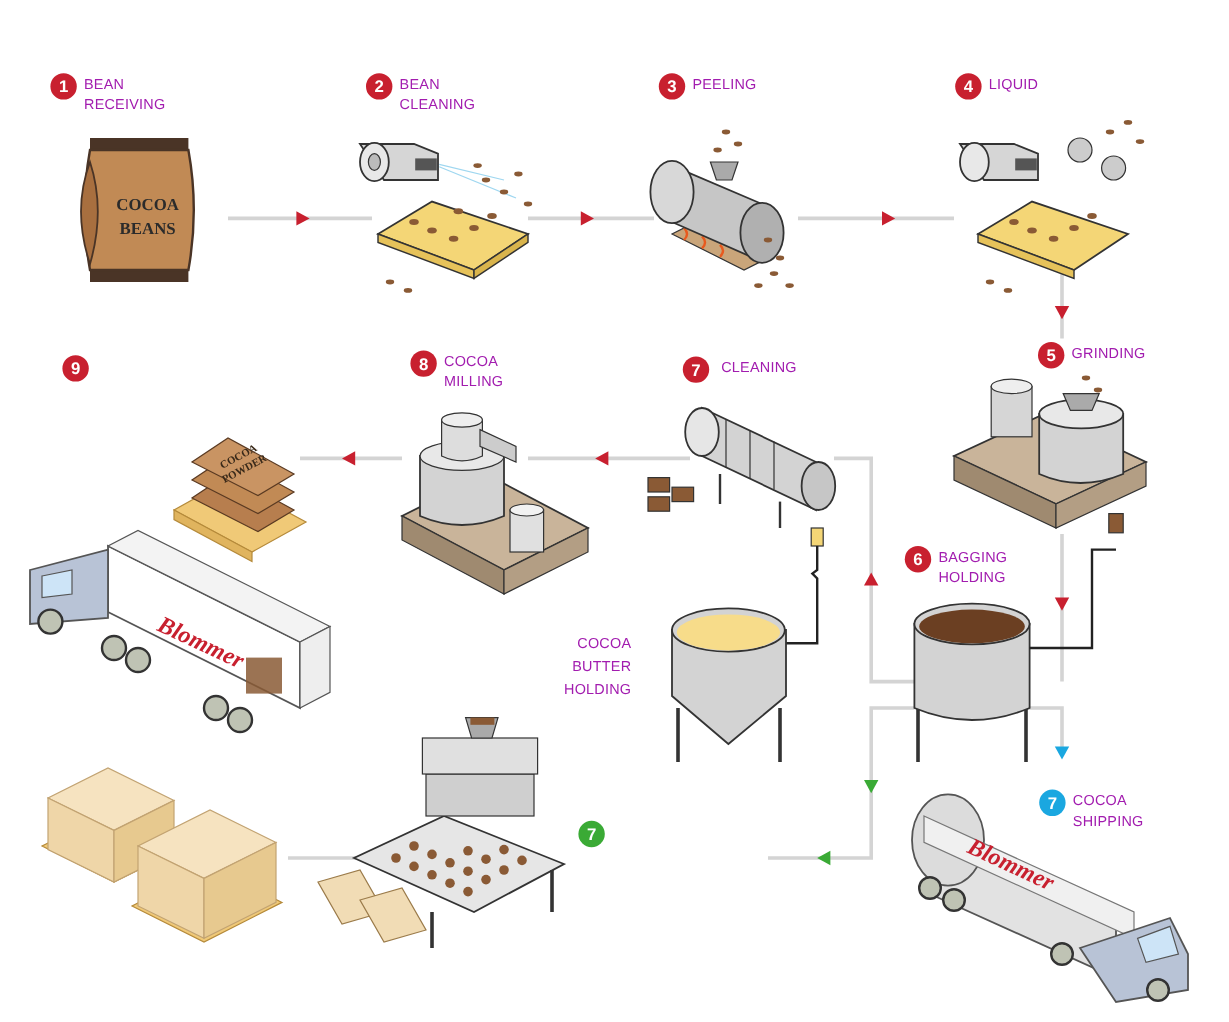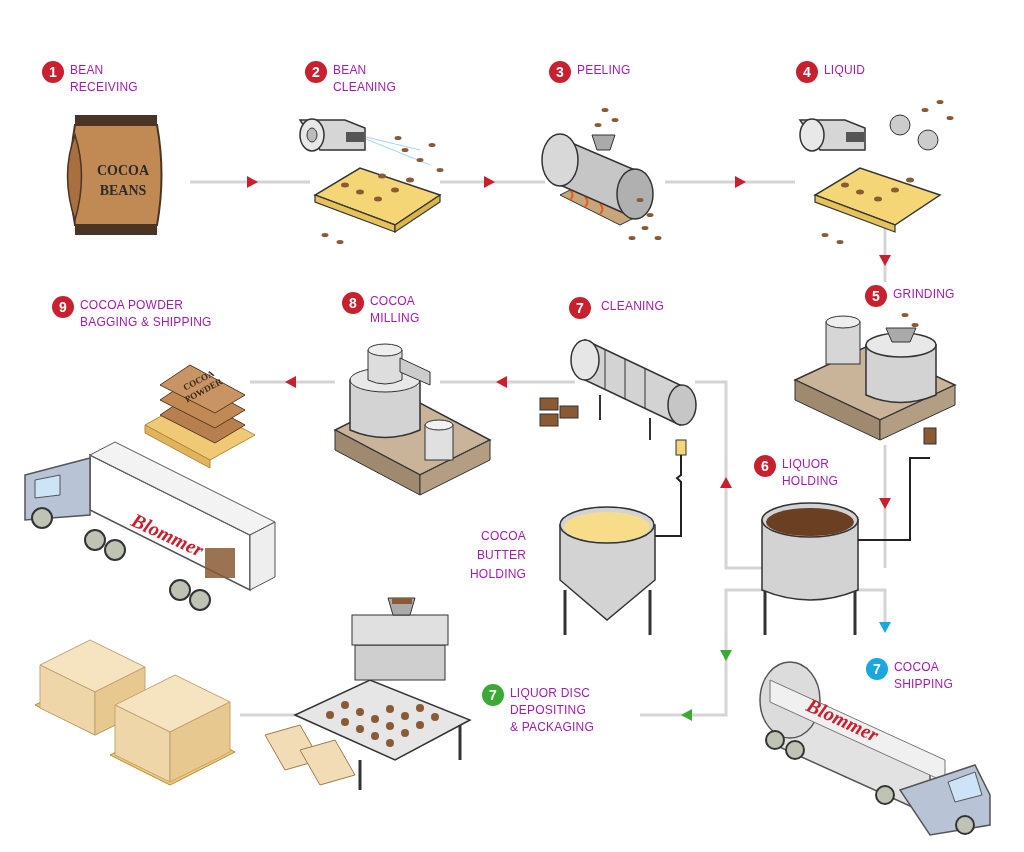--- a/index.html
+++ b/index.html
@@ -281,45 +281,40 @@
 <div class="step" style="left:796px;top:62px;">
   <span class="badge" style="background:#c8202f;">4</span>
   <span class="label">LIQUID</span>
 </div>
 <div class="step" style="left:865px;top:286px;">
   <span class="badge" style="background:#c8202f;">5</span>
   <span class="label">GRINDING</span>
 </div>
 <div class="step" style="left:754px;top:456px;">
   <span class="badge" style="background:#c8202f;">6</span>
-  <span class="label">LIQUOR
+  <span class="label">BAGGING
 HOLDING</span>
 </div>
 <div class="step" style="left:569px;top:298px;">
   <span class="badge" style="background:#c8202f;">7</span>
   <span class="label" style="margin-left:4px;">CLEANING</span>
 </div>
 <div class="step" style="left:342px;top:293px;">
   <span class="badge" style="background:#c8202f;">8</span>
   <span class="label">COCOA
 MILLING</span>
 </div>
 <div class="step" style="left:52px;top:297px;">
   <span class="badge" style="background:#c8202f;">9</span>
-  <span class="label">COCOA POWDER
-BAGGING &amp; SHIPPING</span>
 </div>
 <div class="step" style="left:866px;top:659px;">
   <span class="badge" style="background:#1aa7e0;">7</span>
   <span class="label">COCOA
 SHIPPING</span>
 </div>
 <div class="step" style="left:482px;top:685px;">
   <span class="badge" style="background:#3aaa35;">7</span>
-  <span class="label">LIQUOR DISC
-DEPOSITING
-&amp; PACKAGING</span>
 </div>
 <div class="step" style="left:470px;top:527px;">
   <span class="label right" style="line-height:19px;">COCOA
 BUTTER
 HOLDING</span>
 </div>
 
 </body></html>

